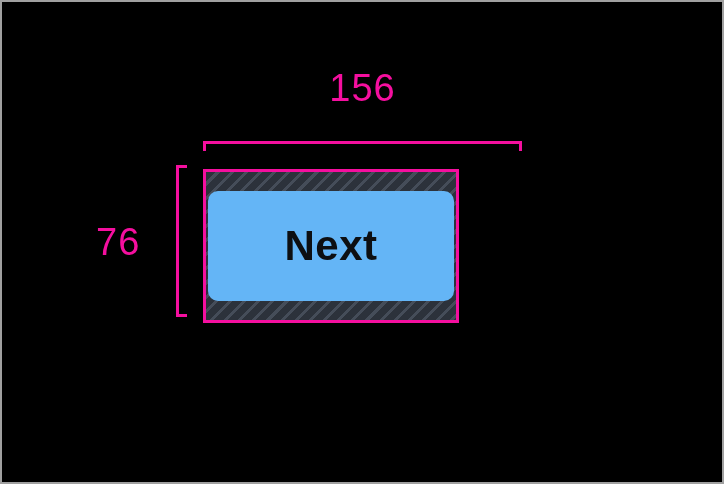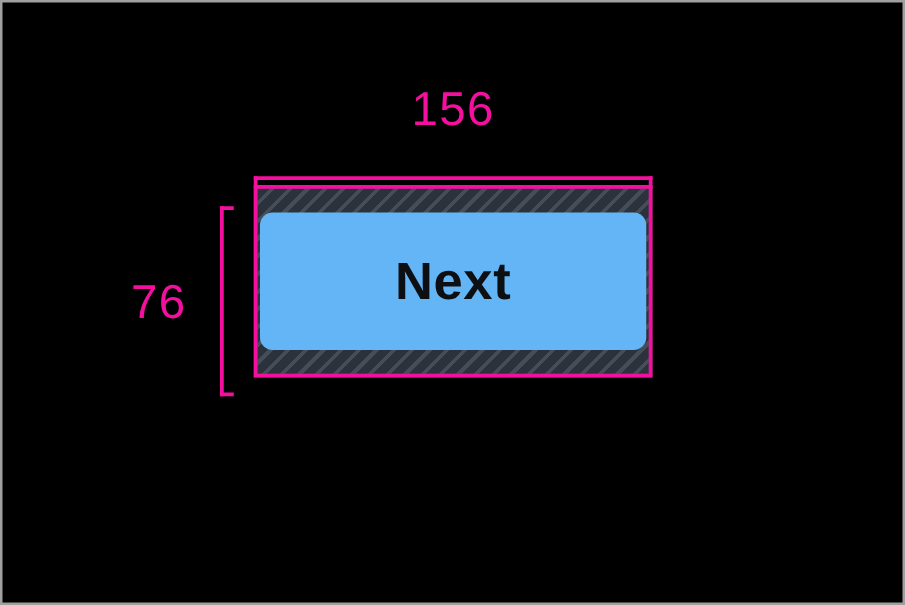--- a/index.html
+++ b/index.html
@@ -27,21 +27,21 @@
   .dim-label.width {
     left: 203px;
     top: 68px;
     width: 319px;
     text-align: center;
   }
   .dim-label.height {
     left: 96px;
     top: 222px;
     width: 62px;
-    text-align: center;
+    text-align: left;
   }
 
   .dim-bracket-width {
     position: absolute;
     left: 203px;
     top: 141px;
     width: 319px;
     height: 10px;
     border-top: 3px solid #f50f9f;
     border-left: 3px solid #f50f9f;
@@ -56,22 +56,22 @@
     height: 152px;
     border-left: 3px solid #f50f9f;
     border-top: 3px solid #f50f9f;
     border-bottom: 3px solid #f50f9f;
   }
 
   
   .touch-target {
     position: absolute;
     left: 203px;
-    top: 148px;
-    width: 319px;
+    top: 169px;
+    width: 256px;
     height: 154px;
     border: 3px solid #f50f9f;
     background-color: #3b424d;
     background-image: repeating-linear-gradient(
       135deg,
       #2c323b 0px,
       #2c323b 7px,
       #454d59 7px,
       #454d59 10px
     );

